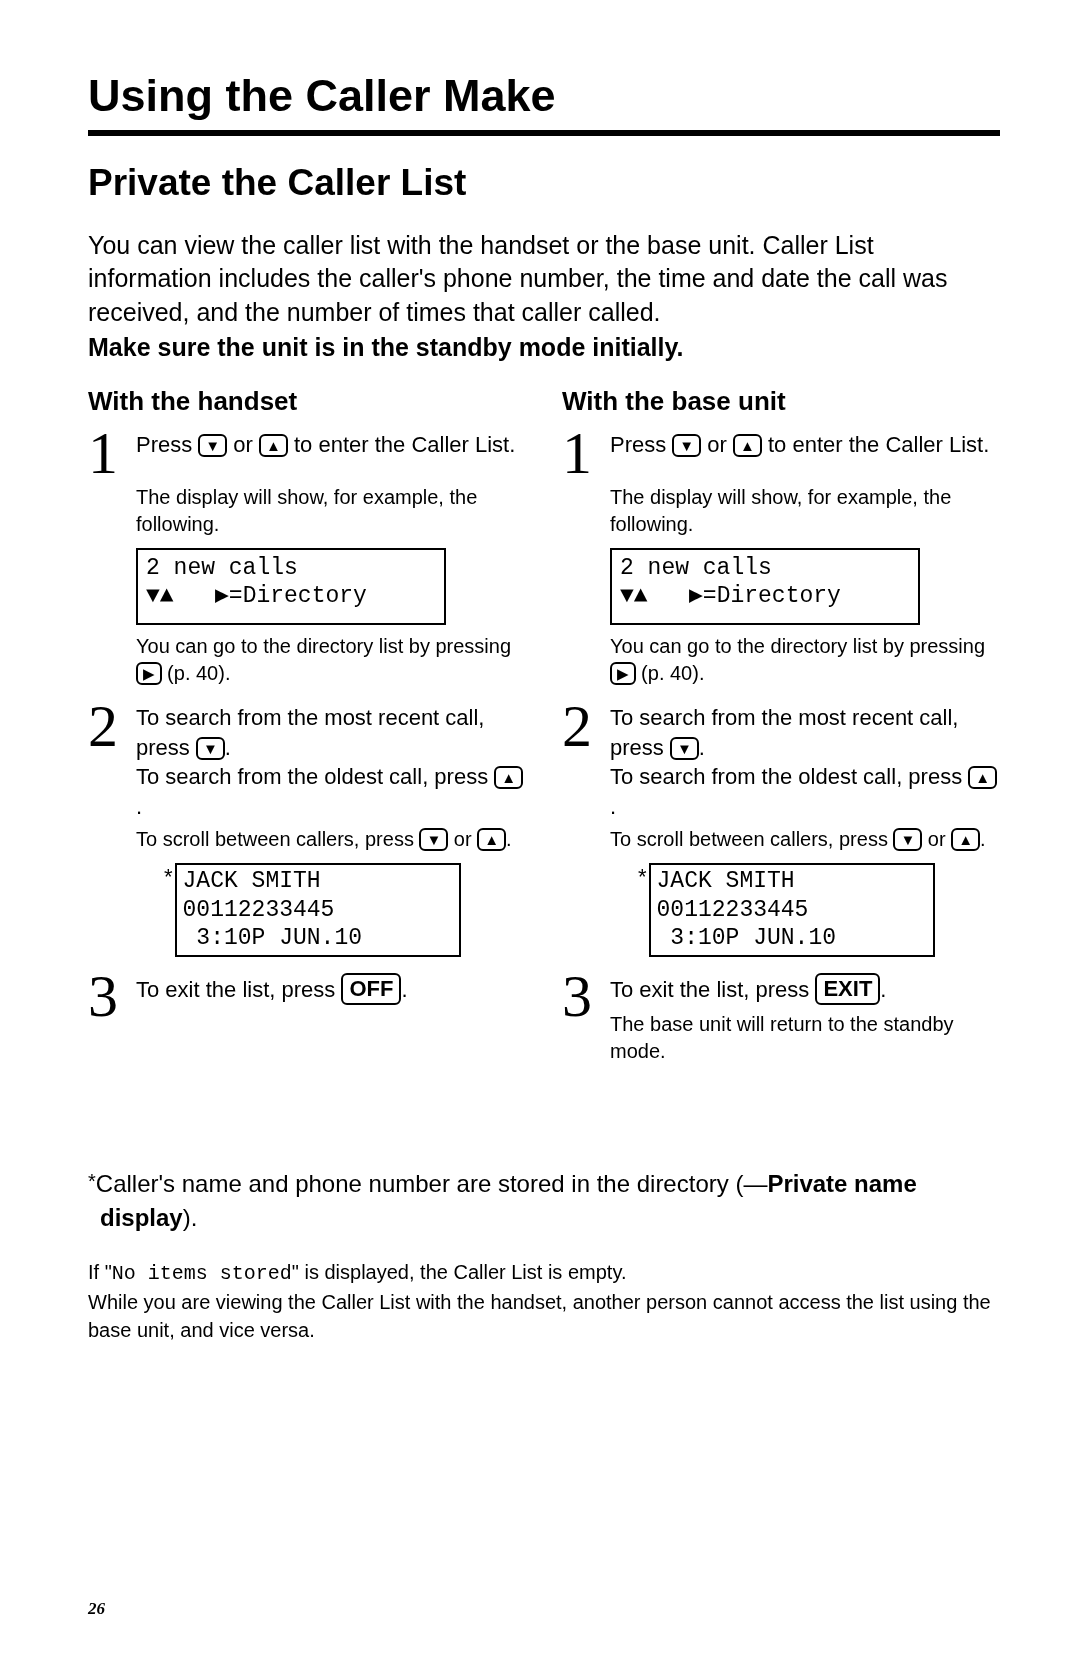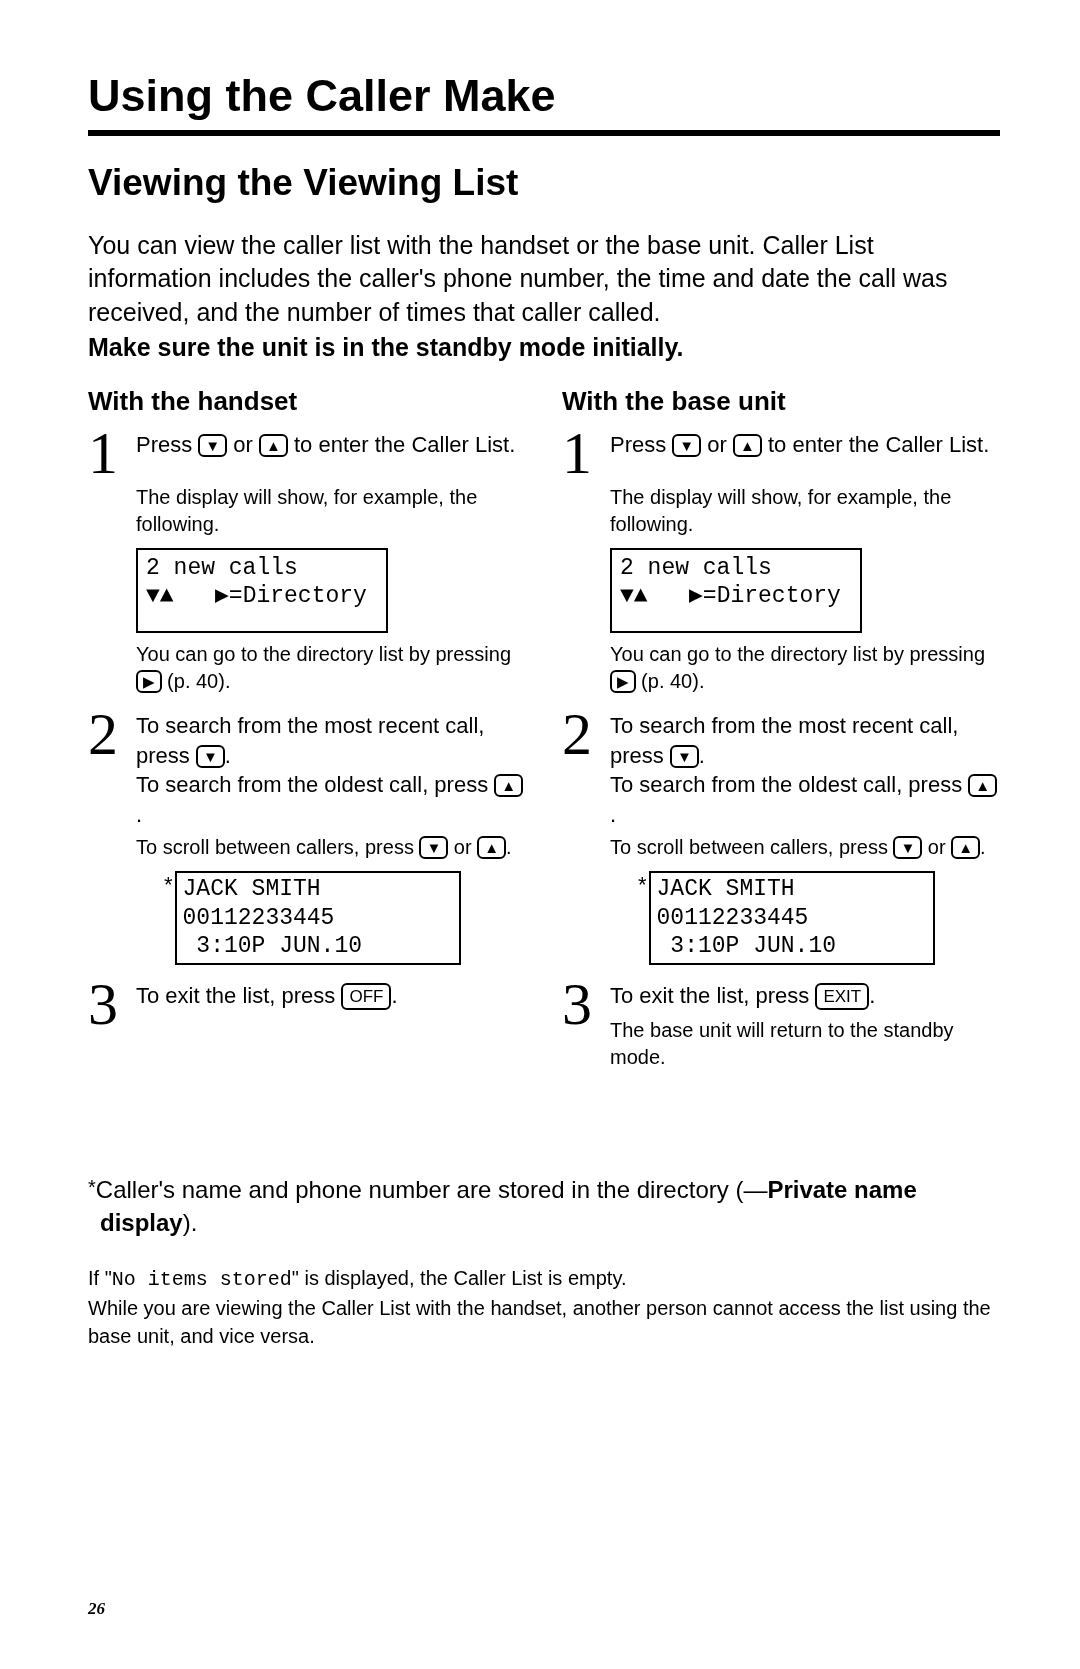--- a/index.html
+++ b/index.html
@@ -68,25 +68,25 @@
       line-height: 1.35;
       margin-left: 48px;
       margin-top: 4px;
       margin-bottom: 10px;
     }
     .display-box {
       border: 2px solid #000;
       font-family: "Courier New", Courier, monospace;
       font-size: 23px;
       line-height: 1.25;
-      padding: 4px 8px 20px 8px;
+      padding: 4px 8px 12px 8px;
       margin-left: 48px;
       margin-bottom: 8px;
       white-space: pre;
-      width: 252px;
+      width: 310px;
     }
     .caller-wrap {
       display: flex;
       align-items: flex-start;
       margin-left: 76px;
       margin-bottom: 10px;
     }
     .asterisk {
       font-size: 22px;
       padding-right: 2px;
@@ -105,22 +105,22 @@
       border: 2px solid #000;
       border-radius: 6px;
       font-size: 15px;
       line-height: 1;
       padding: 2px 5px 2px 5px;
       vertical-align: 1px;
       min-width: 22px;
       text-align: center;
     }
     .keycap.word {
-      font-weight: normal;
-      font-size: 17px;
+      font-weight: bold;
+      font-size: 22px;
       padding: 3px 6px;
     }
     .footnote {
       font-size: 24px;
       line-height: 1.4;
       margin-top: 90px;
       margin-bottom: 24px;
       text-indent: -12px;
       padding-left: 12px;
     }
@@ -138,21 +138,21 @@
       font-family: "Times New Roman", Times, serif;
       font-style: italic;
       font-weight: bold;
       font-size: 17px;
     }
   </style>
 </head>
 <body>
 
 <div class="page-title">Using the Caller Make</div>
-<div class="section-title">Viewing the Viewing List</div>
+<div class="section-title">Private the Caller List</div>
 <p class="intro">You can view the caller list with the handset or the base unit. Caller List information includes the caller's phone number, the time and date the call was received, and the number of times that caller called.</p>
 <p class="standby">Make sure the unit is in the standby mode initially.</p>
 
 <div class="columns">
 
   <div class="col">
     <div class="col-title">With the handset</div>
 
     <div class="step">
       <div class="step-num">1</div>

